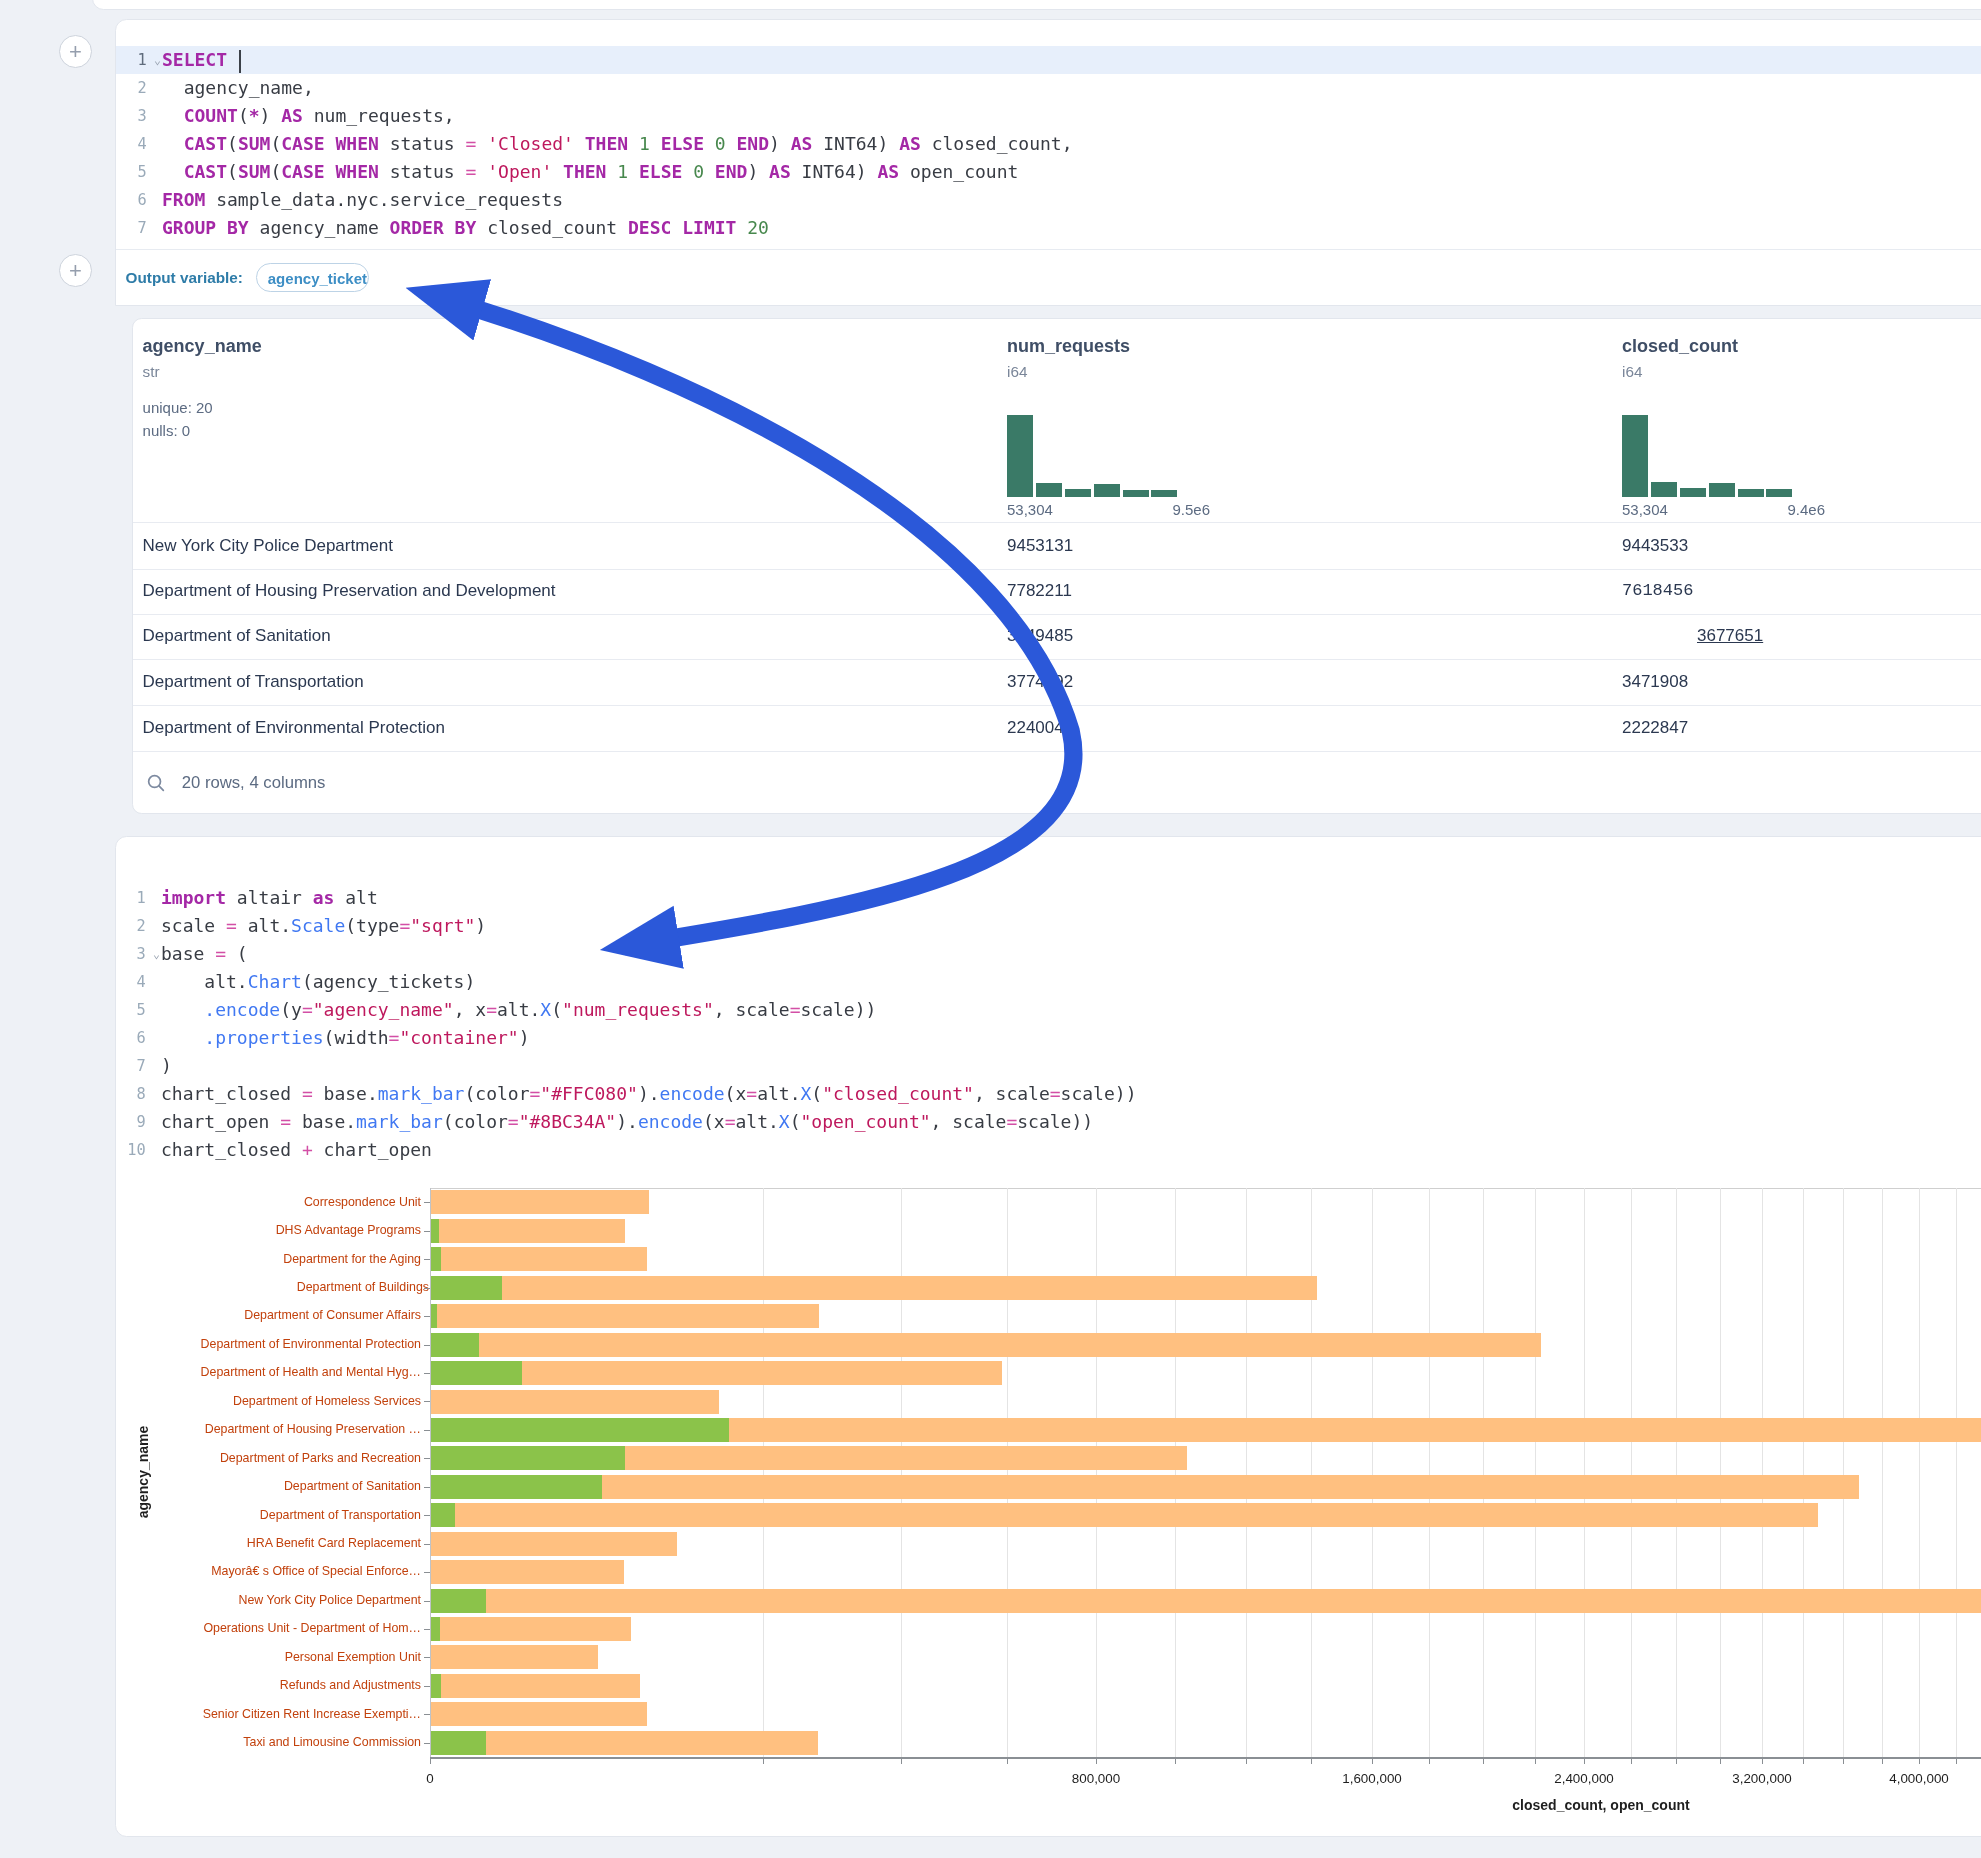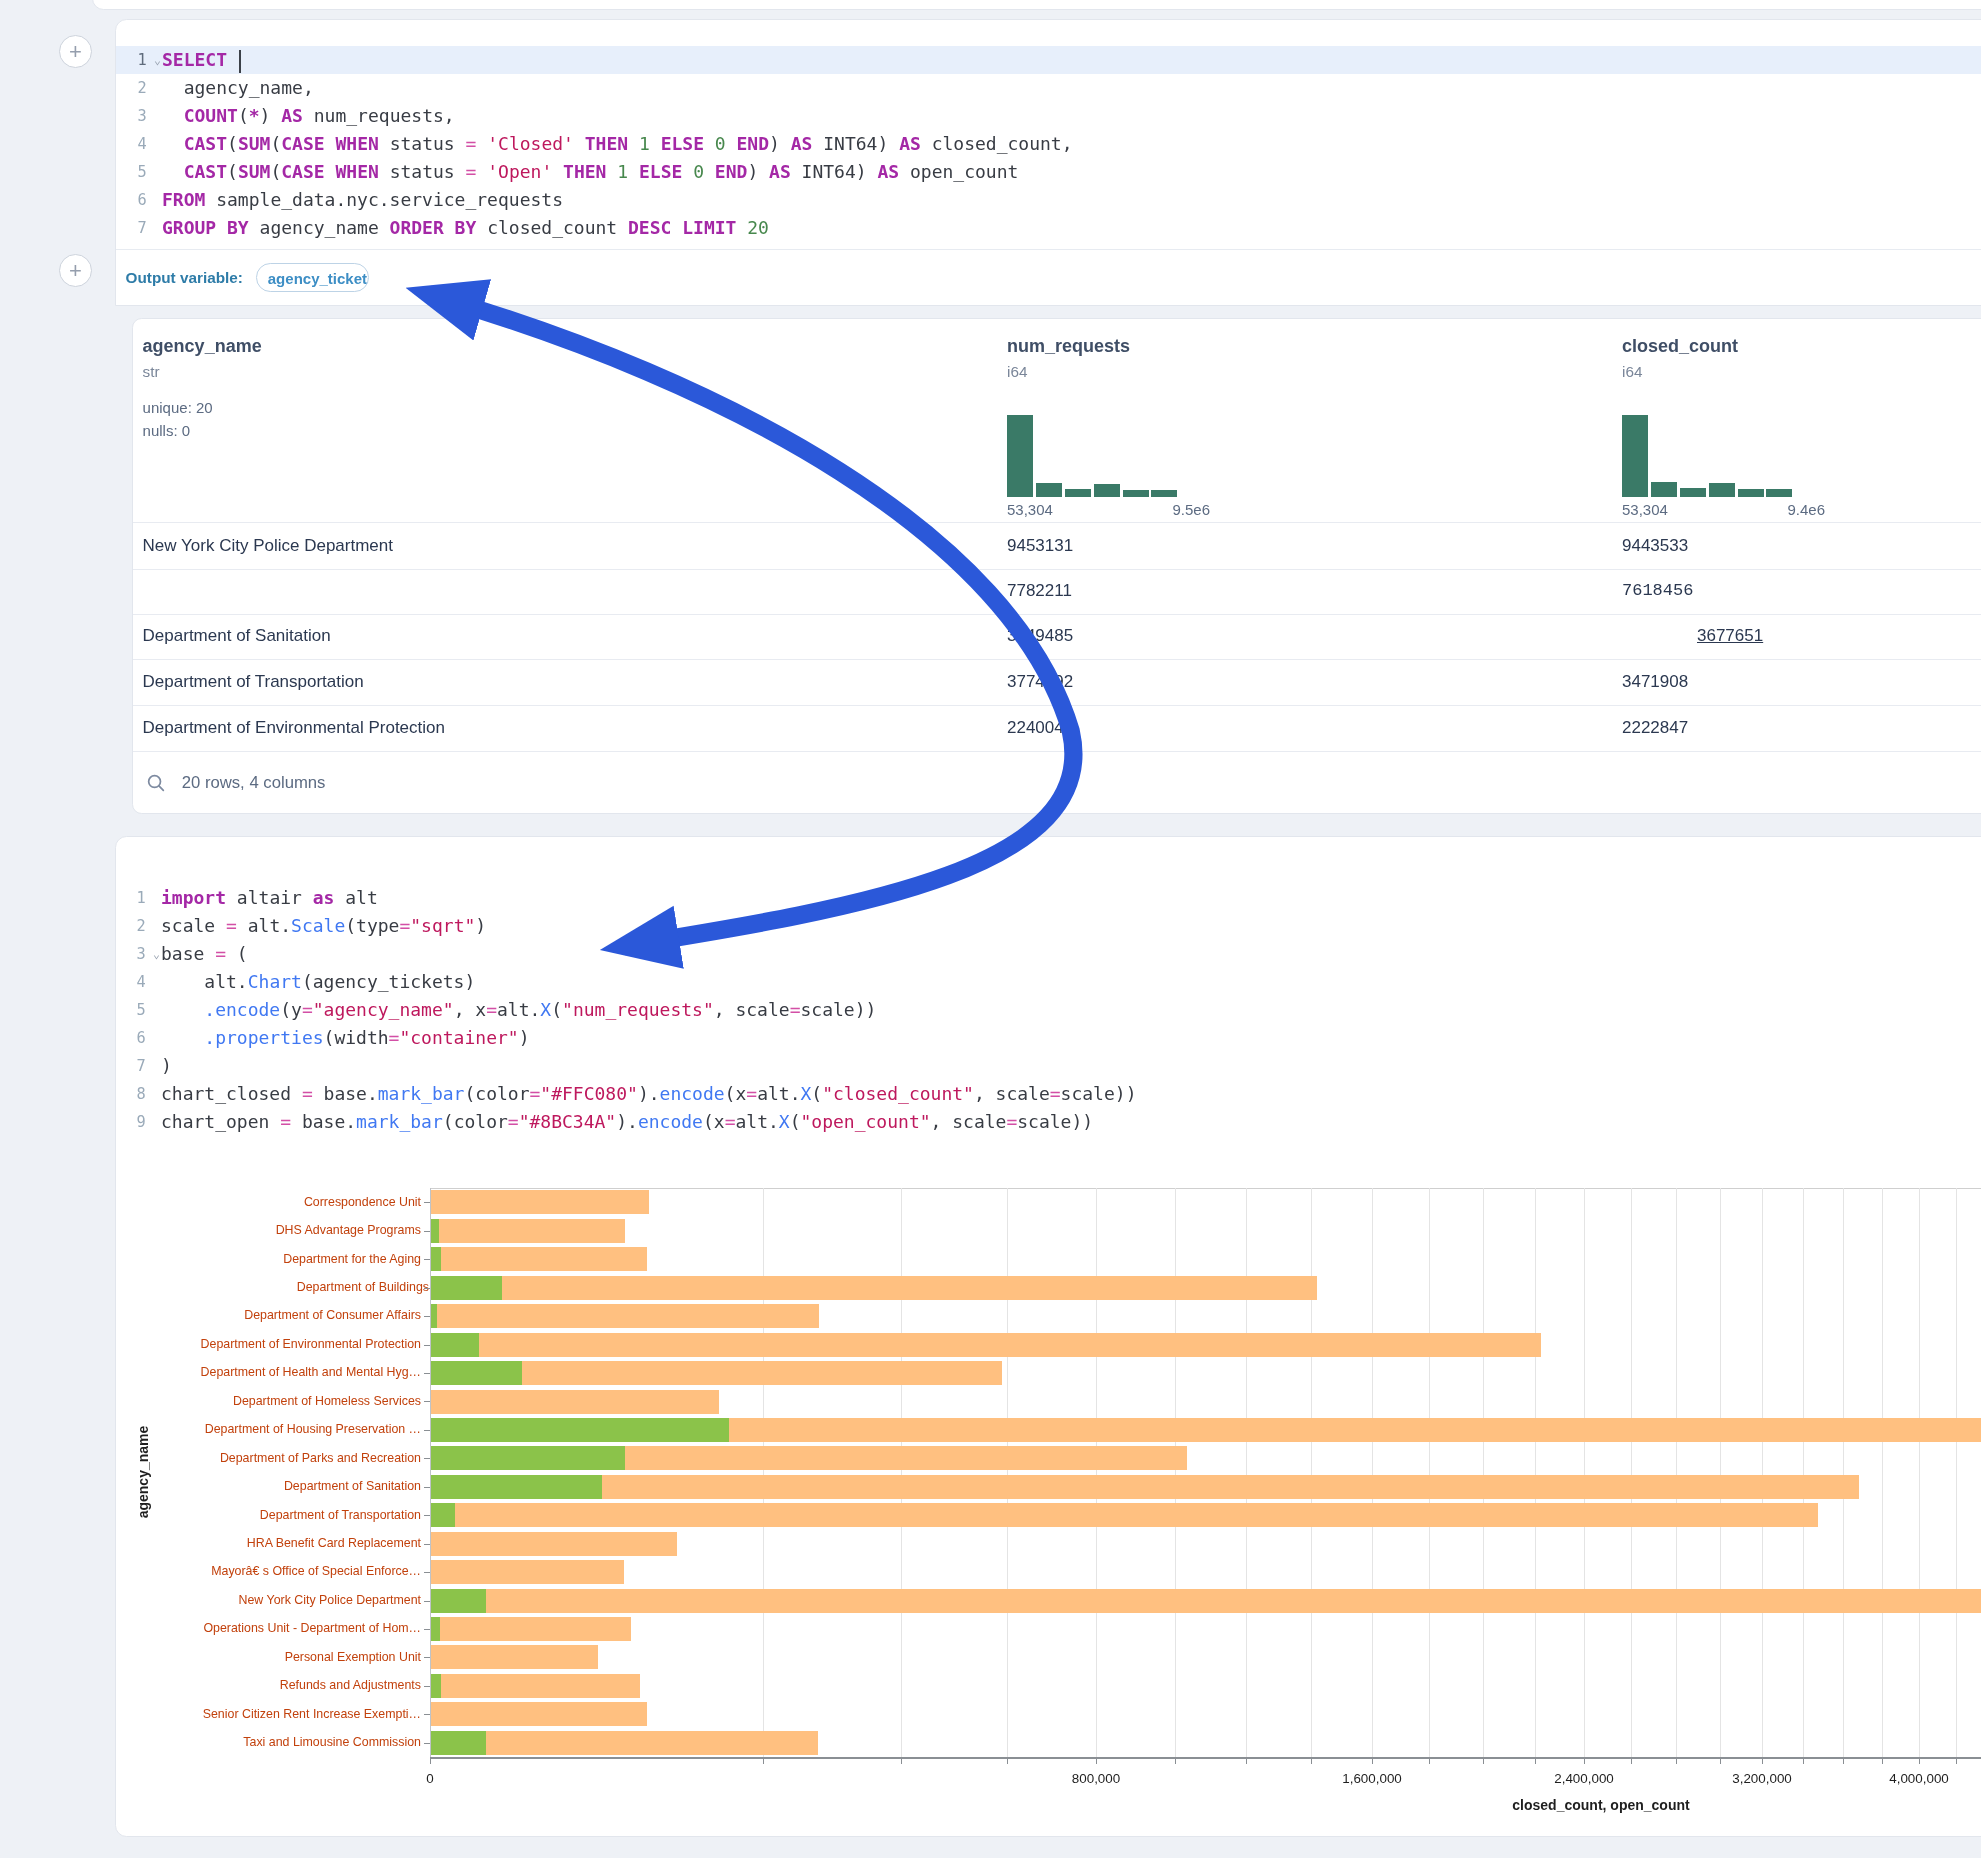--- a/index.html
+++ b/index.html
@@ -124,20 +124,21 @@
           <span>9.4e6</span>
         </div>
       </div>
     <div id="table-rows">
         <div class="trow" style="top: 203px; border-top: 1px solid rgb(232, 235, 241);">
           <div class="tcell" style="left: 9.6px;">New York City Police Department</div>
           <div class="tcell" style="left: 874px;">9453131</div>
           <div class="tcell" style="left: 1489px;">9443533</div>
         </div>
         <div class="trow" style="top: 249px;">
+          <div class="tcell" style="left: 9.6px;">Department of Housing Preservation and Development</div>
           <div class="tcell" style="left: 874px;">7782211</div>
           <div class="tcell" style="left: 1489px; font-family: Liberation Mono, monospace;">7618456</div>
         </div>
         <div class="trow" style="top: 294px;">
           <div class="tcell" style="left: 9.6px;">Department of Sanitation</div>
           <div class="tcell" style="left: 874px;">3749485</div>
           <div class="tcell" style="left: 1564px; text-decoration: underline;">3677651</div>
         </div>
         <div class="trow" style="top: 340px;">
           <div class="tcell" style="left: 9.6px;">Department of Transportation</div>
@@ -163,20 +164,21 @@
   <div id="py-code" class="code-area" style="left:115px;top:884px;width:1864px;">
       <div class="crow"><div class="gut">1</div><div class="ctext"><span class="tok-kw">import</span><span class="tok-def"> altair </span><span class="tok-kw">as</span><span class="tok-def"> alt</span></div></div>
       <div class="crow"><div class="gut">2</div><div class="ctext"><span class="tok-def">scale </span><span class="tok-op">=</span><span class="tok-def"> alt.</span><span class="tok-fn">Scale</span><span class="tok-def">(type</span><span class="tok-op">=</span><span class="tok-str">"sqrt"</span><span class="tok-def">)</span></div></div>
       <div class="crow"><div class="gut">3<span class="fold">⌄</span></div><div class="ctext"><span class="tok-def">base </span><span class="tok-op">=</span><span class="tok-def"> (</span></div></div>
       <div class="crow"><div class="gut">4</div><div class="ctext"><span class="tok-def">    alt.</span><span class="tok-fn">Chart</span><span class="tok-def">(agency_tickets)</span></div></div>
       <div class="crow"><div class="gut">5</div><div class="ctext"><span class="tok-fn">    .</span><span class="tok-fn">encode</span><span class="tok-def">(y</span><span class="tok-op">=</span><span class="tok-str">"agency_name"</span><span class="tok-def">, x</span><span class="tok-op">=</span><span class="tok-def">alt.</span><span class="tok-fn">X</span><span class="tok-def">(</span><span class="tok-str">"num_requests"</span><span class="tok-def">, scale</span><span class="tok-op">=</span><span class="tok-def">scale))</span></div></div>
       <div class="crow"><div class="gut">6</div><div class="ctext"><span class="tok-fn">    .</span><span class="tok-fn">properties</span><span class="tok-def">(width</span><span class="tok-op">=</span><span class="tok-str">"container"</span><span class="tok-def">)</span></div></div>
       <div class="crow"><div class="gut">7</div><div class="ctext"><span class="tok-def">)</span></div></div>
       <div class="crow"><div class="gut">8</div><div class="ctext"><span class="tok-def">chart_closed </span><span class="tok-op">=</span><span class="tok-def"> base.</span><span class="tok-fn">mark_bar</span><span class="tok-def">(color</span><span class="tok-op">=</span><span class="tok-str">"#FFC080"</span><span class="tok-def">).</span><span class="tok-fn">encode</span><span class="tok-def">(x</span><span class="tok-op">=</span><span class="tok-def">alt.</span><span class="tok-fn">X</span><span class="tok-def">(</span><span class="tok-str">"closed_count"</span><span class="tok-def">, scale</span><span class="tok-op">=</span><span class="tok-def">scale))</span></div></div>
       <div class="crow"><div class="gut">9</div><div class="ctext"><span class="tok-def">chart_open </span><span class="tok-op">=</span><span class="tok-def"> base.</span><span class="tok-fn">mark_bar</span><span class="tok-def">(color</span><span class="tok-op">=</span><span class="tok-str">"#8BC34A"</span><span class="tok-def">).</span><span class="tok-fn">encode</span><span class="tok-def">(x</span><span class="tok-op">=</span><span class="tok-def">alt.</span><span class="tok-fn">X</span><span class="tok-def">(</span><span class="tok-str">"open_count"</span><span class="tok-def">, scale</span><span class="tok-op">=</span><span class="tok-def">scale))</span></div></div>
+      <div class="crow"><div class="gut">10</div><div class="ctext"><span class="tok-def">chart_closed </span><span class="tok-op">+</span><span class="tok-def"> chart_open</span></div></div>
     </div>
 
   <div id="chart">
     <div class="axis-title" style="left:1601px;top:1797px;transform:translateX(-50%);">closed_count, open_count</div>
     <div class="axis-title" style="left:143px;top:1472px;transform:translate(-50%,-50%) rotate(-90deg);">agency_name</div>
   <div style="position: absolute; left: 430px; top: 1188px; width: 1551px; height: 1px; background: rgb(207, 207, 207);"></div>
       <div style="position: absolute; left: 430px; top: 1188px; width: 1px; height: 569px; background: rgb(191, 195, 200);"></div>
       <div class="gridline" style="left: 763px; top: 1188px; height: 569px;"></div>
       <div class="xtick" style="left: 763px; top: 1757px; height: 6.7px;"></div>
       <div class="gridline" style="left: 901px; top: 1188px; height: 569px;"></div>

